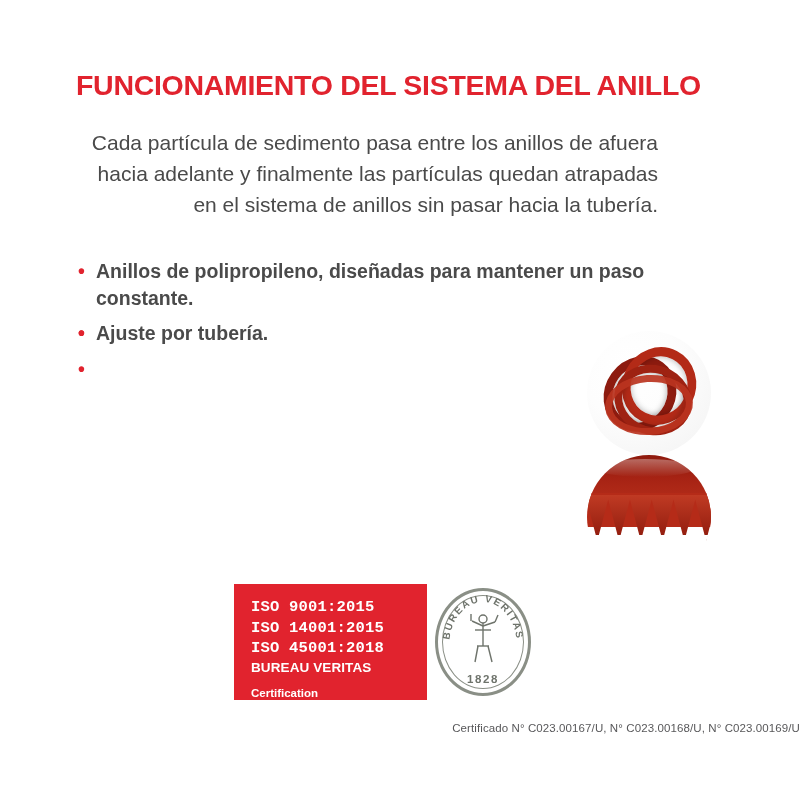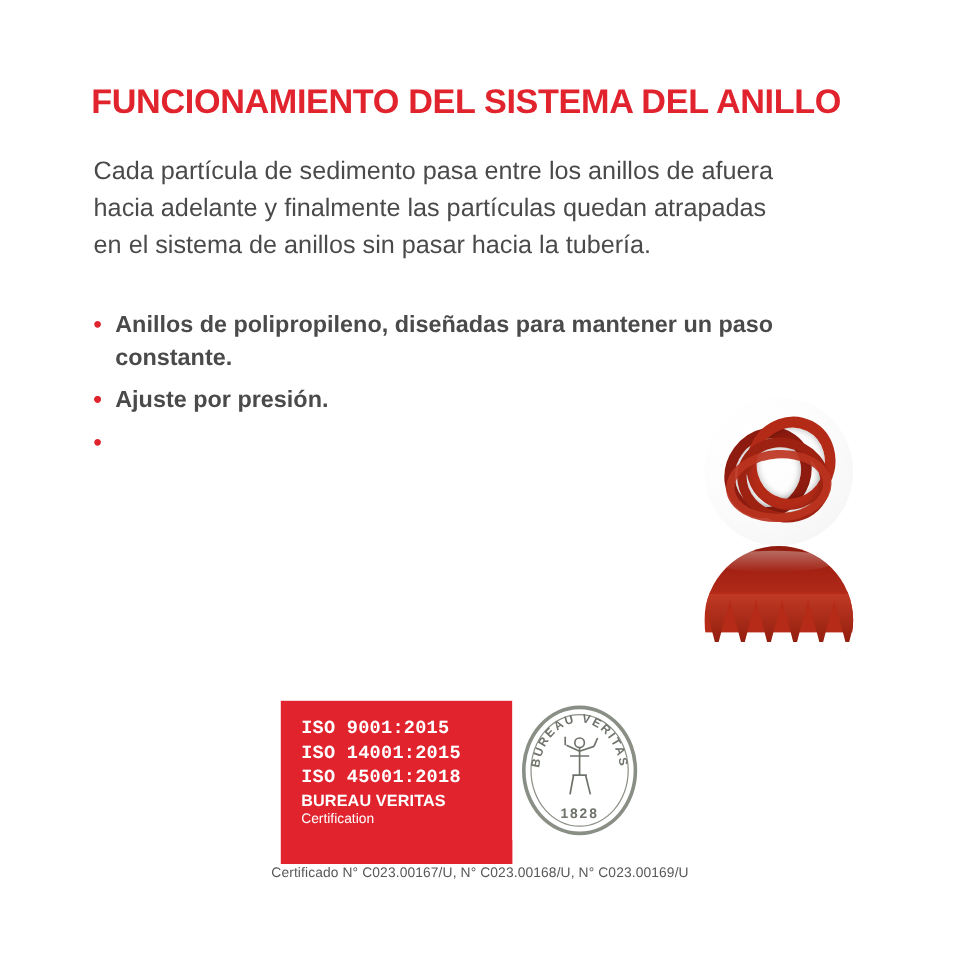--- a/index.html
+++ b/index.html
@@ -38,20 +38,21 @@
   
   .intro {
     position: absolute;
     left: 78px;
     top: 106px;
     width: 580px;
     font-size: 21px;
     line-height: 1.48;
     color: #4a4a4a;
     font-weight: 400;
+    text-align: right;
   }
 
   
   .bullets {
     position: absolute;
     left: 78px;
     top: 258px;
     width: 600px;
     list-style: none;
     margin: 0;
@@ -182,21 +183,21 @@
     position: absolute;
     left: 234px;
     top: 584px;
     width: 304px;
     height: 116px;
   }
   .badge-red {
     position: absolute;
     left: 0; top: 0;
     width: 193px;
-    height: 136px;
+    height: 116px;
     background: #e1232e;
   }
   .badge-red .iso-lines {
     position: absolute;
     left: 17px;
     top: 13px;
     color: #ffffff;
     font-family: "Liberation Mono", monospace;
     font-size: 15.5px;
     font-weight: bold;
@@ -208,24 +209,24 @@
     left: 17px;
     top: 76px;
     color: #ffffff;
     font-size: 13.5px;
     font-weight: bold;
     letter-spacing: .1px;
   }
   .badge-red .bv-cert {
     position: absolute;
     left: 17px;
-    top: 93px;
+    top: 103px;
     color: #ffffff;
     font-size: 11.5px;
-    font-weight: normal;
+    font-weight: bold;
   }
 
   .badge-white {
     position: absolute;
     left: 193px; top: 0;
     width: 111px;
     height: 116px;
     background: #ffffff;
   }
   .bv-mark {
@@ -280,21 +281,21 @@
     letter-spacing: 1.6px;
     color: #6e736b;
   }
 
   
   .footnote {
     position: absolute;
     left: 0;
     top: 722px;
     width: 800px;
-    text-align: center;
+    text-align: right;
     font-size: 11.5px;
     color: #58585a;
     letter-spacing: .1px;
   }
 </style>
 </head>
 <body>
 
 <div class="page">
 
@@ -305,21 +306,21 @@
   <ul class="bullets">
     <li>
       <span class="dot">•</span>
       <span>Anillos de polipropileno, diseñadas para mantener un paso constante.</span>
     </li>
     <li>
       <span class="dot">•</span>
     </li>
     <li>
       <span class="dot">•</span>
-      <span>Ajuste por presión.</span>
+      <span>Ajuste por tubería.</span>
     </li>
     <li>
       <span class="dot">•</span>
     </li>
   </ul>
 
   <div class="photo" id="photo-rings">
     <div class="ring-bg"></div>
     <div class="ringshape r1"></div>
     <div class="ringshape r2"></div>

